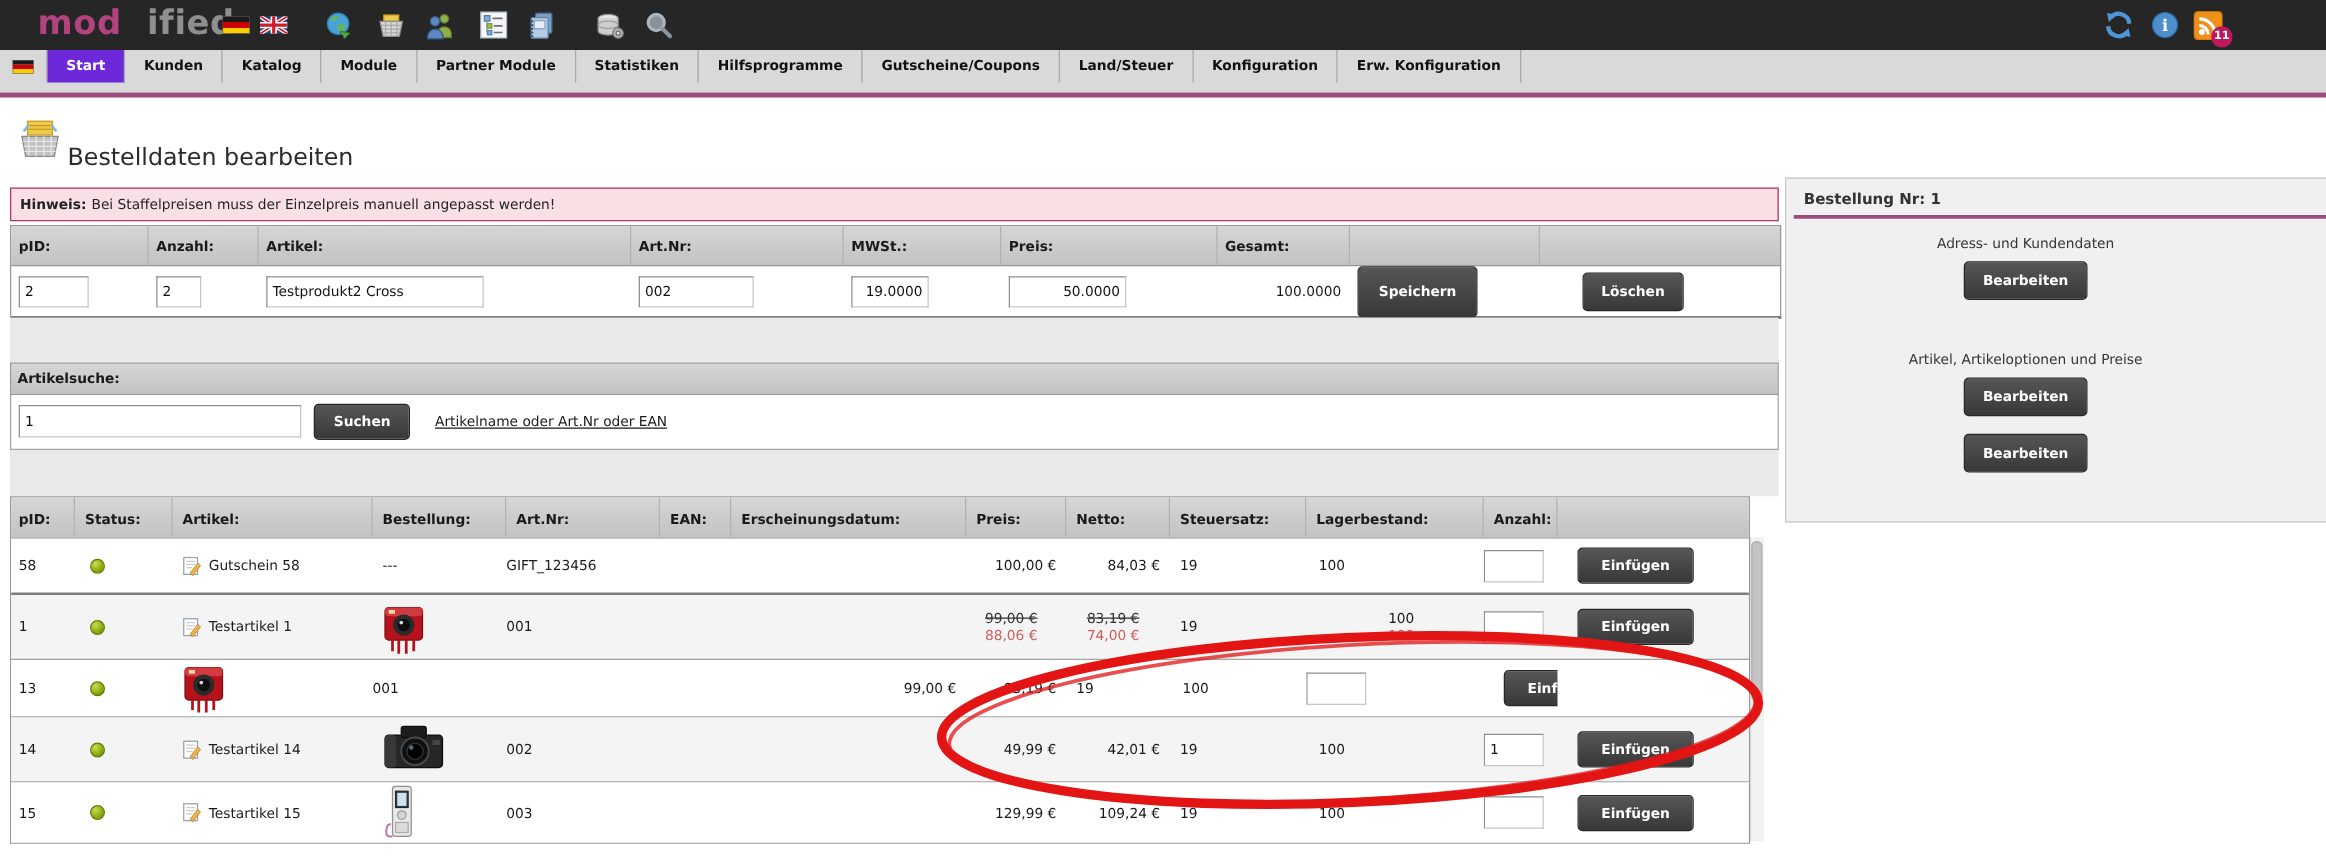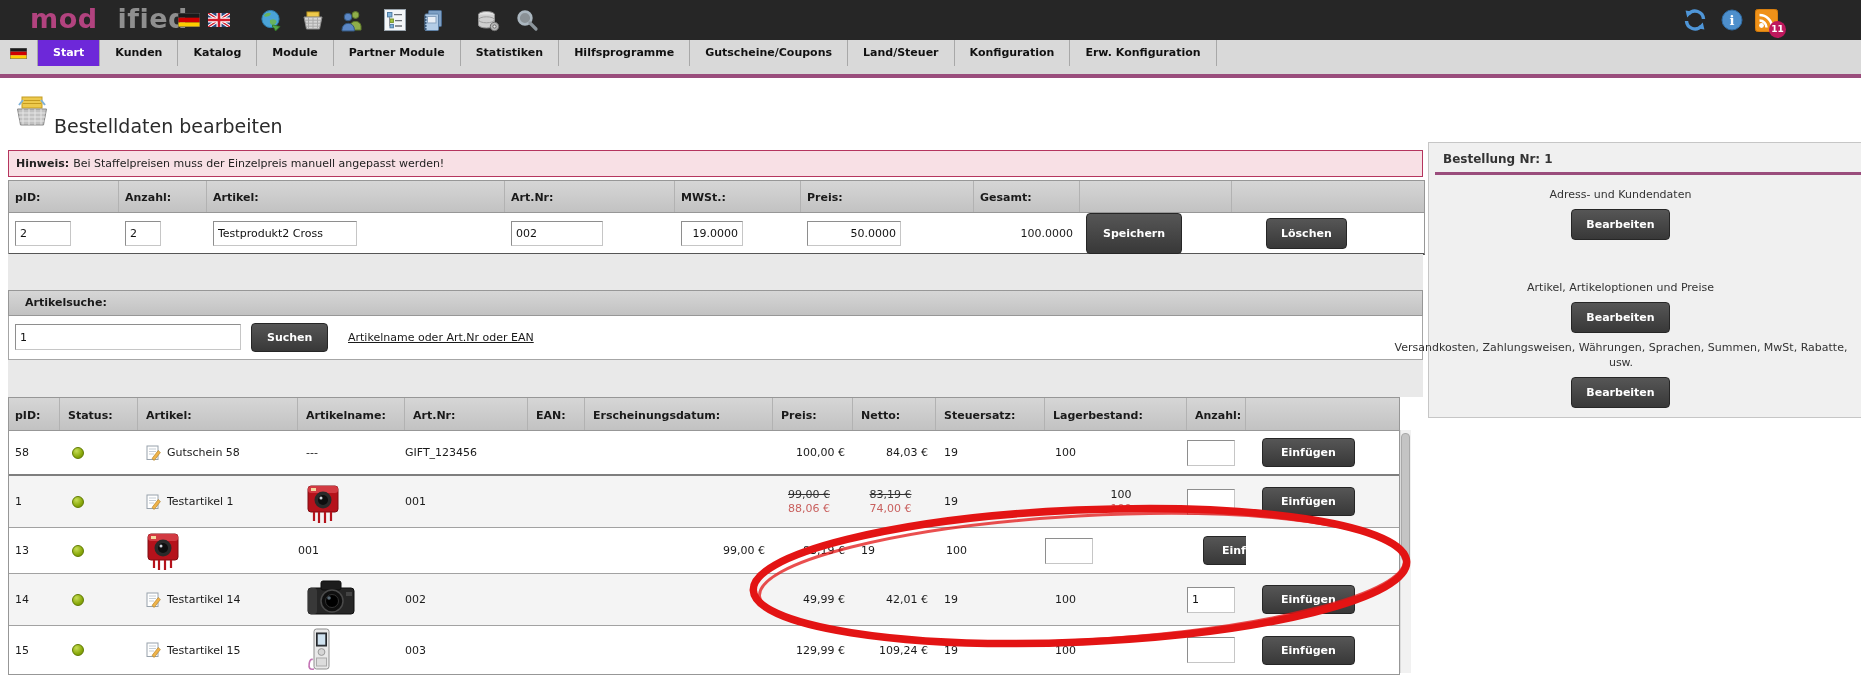--- a/index.html
+++ b/index.html
@@ -38,34 +38,34 @@
   .etable { position:absolute; left:8px; top:180px; width:1417px; background:#fff;
     border:1px solid #979797; border-bottom:2px solid #555; }
   .egrid { display:grid; grid-template-columns:110px 88px 298px 170px 126px 173px 106px 152px 190px; }
   .e-head { height:32px; background:linear-gradient(#d6d6d6,#c2c2c2); border-bottom:1px solid #979797; }
   .e-head > div { font-weight:bold; padding:10px 0 0 6px; border-right:1px solid #b2b2b2; overflow:hidden; white-space:nowrap; }
   .e-head > div:last-child { border-right:none; }
   .e-row { height:40px; align-items:center; }
   .e-row > div { padding-left:6px; }
   .inp { height:25px; border:1px solid; border-color:#8e8e8e #c6c6c6 #c6c6c6 #8e8e8e; background:#fff;
     font-family:inherit; font-size:11px; padding:0 4px; color:#111; }
-  .w-pid{width:56px} .w-anz{width:36px} .w-art{width:144px} .w-nr{width:92px}
+  .w-pid{width:56px} .w-anz{width:36px} .w-art{width:174px} .w-nr{width:92px}
   .w-mwst{width:62px; text-align:right} .w-preis{width:94px; text-align:right}
   .gesamt-cell { text-align:right; padding-right:7px !important; }
   .btn { display:inline-block; background:linear-gradient(#565656,#383838); color:#fff; font-weight:bold;
     font-size:11px; font-family:inherit; border:1px solid #262626; border-radius:4px; padding:13px 16px;
     cursor:pointer; text-align:center; line-height:normal; }
   .btn-loeschen { margin-left:28px; padding:8px 14px; }
   
   .band { position:absolute; left:8px; width:1415px; background:#e9e9e9; }
   .band1 { top:254px; height:36px; } .band2 { top:360px; height:37px; }
   
   .search { position:absolute; left:8px; top:290px; width:1415px; }
   .s-head { height:26px; background:linear-gradient(#d6d6d6,#c2c2c2); border:1px solid #979797;
-    font-weight:bold; line-height:24px; padding-left:16px; }
+    font-weight:bold; line-height:24px; padding-left:5px; }
   .s-body { height:44px; background:#fff; border:1px solid #a6a6a6; border-top:none; position:relative; }
   .s-inp { position:absolute; left:6px; top:8px; width:226px; height:26px; }
   .s-btn { position:absolute; left:242px; top:7px; padding:7px 15px;text-align:center; }
   .s-hint { position:absolute; left:339px; top:15px;text-decoration:underline; }
   
   .ptable { position:absolute; left:8px; top:397px; width:1392px; background:#fff; border:1px solid #979797; }
   .pgrid { display:grid; grid-template-columns:51px 78px 160px 107px 123px 57px 188px 80px 83px 109px 142px 59px 153px; }
   .p-head { height:33px; background:linear-gradient(#d6d6d6,#c2c2c2); border-bottom:1px solid #979797; }
   .p-head > div { font-weight:bold; padding:11px 0 0 8px; border-right:1px solid #b2b2b2; overflow:hidden; white-space:nowrap; }
   .p-head > div:first-child { padding-left:6px; }
@@ -267,21 +267,21 @@
     <button class="btn s-btn">Suchen</button>
     <span class="s-hint">Artikelname oder Art.Nr oder EAN</span>
   </div>
 </div>
 
 <div class="ptable">
   <div class="pgrid p-head">
     <div>pID:</div>
     <div>Status:</div>
     <div>Artikel:</div>
-    <div>Artikelname:</div>
+    <div>Bestellung:</div>
     <div>Art.Nr:</div>
     <div>EAN:</div>
     <div>Erscheinungsdatum:</div>
     <div>Preis:</div>
     <div>Netto:</div>
     <div>Steuersatz:</div>
     <div>Lagerbestand:</div>
     <div>Anzahl:</div>
     <div></div>
   </div>
@@ -486,16 +486,15 @@
 
   <div class="sb-sec sec1">
     <span class="sb-text">Adress- und Kundendaten</span>
     <button class="btn">Bearbeiten</button>
   </div>
   <div class="sb-sec sec2">
     <span class="sb-text">Artikel, Artikeloptionen und Preise</span>
     <button class="btn">Bearbeiten</button>
   </div>
   <div class="sb-sec sec3">
-    <span class="sb-text">Versandkosten, Zahlungsweisen, Währungen, Sprachen, Summen, MwSt, Rabatte, usw.</span>
     <button class="btn">Bearbeiten</button>
   </div>
 </div>
 
 </body></html>

